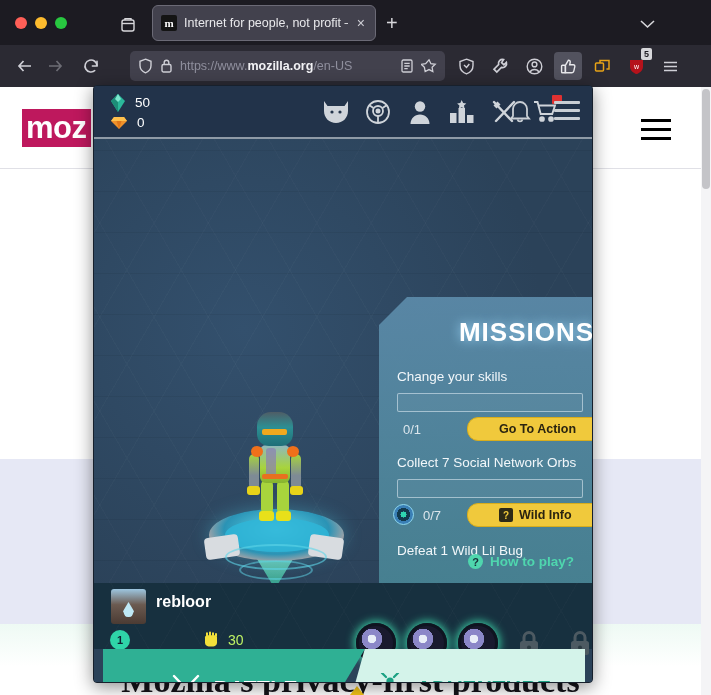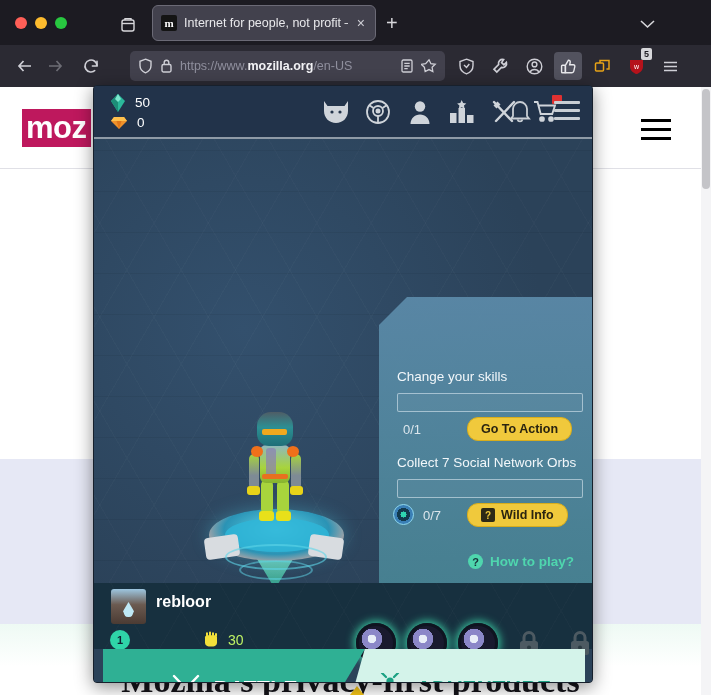--- a/index.html
+++ b/index.html
@@ -211,21 +211,21 @@
   .m-item { margin-bottom:12px; position:relative; }
   .m-name { color:#f2f7fa; font-size:13.5px; margin-bottom:9px; }
   .m-bar {
     width:186px; height:19px; border:1px solid rgba(230,240,248,.55);
     border-radius:2px; background:rgba(255,255,255,.04);
   }
   .m-row2 { display:flex; align-items:center; height:24px; margin-top:5px; position:relative;}
   .m-frac { color:#dce6ec; font-size:13px; margin-left:6px; }
   .m-btn {
     position:absolute; left:70px; top:0; background:#f0c93c; color:#2a2410;
-    font-size:12.5px; font-weight:bold; border-radius:11px; padding:4px 13px;
+    font-size:12.5px; font-weight:bold; border-radius:11px; padding:4px 31px;
     display:flex; align-items:flex-start; gap:6px; border:1px solid #d8ad1c;
   }
   .q-badge { background:#2e2a16; color:#f0c93c; font-size:10px; font-weight:bold;
     width:14px; height:14px; border-radius:2px; display:flex; align-items:center; justify-content:center; }
   .m-orb { position:absolute; left:-4px; top:1px; width:21px; height:21px; border-radius:50%;
     background:radial-gradient(circle at 50% 50%, #2fd4b0 0 22%, #123a4e 23% 48%, #3a7fb5 49% 75%, #1b4a6b 76% 100%);
     border:1px solid #8fd8ef; }
 
   
   .howto {
@@ -537,20 +537,21 @@
           <div class="r-torsoshade"></div>
           <div class="r-belt"></div>
           <div class="r-shl"></div>
           <div class="r-shr"></div>
           <div class="r-head"></div>
           <div class="r-visor"></div>
         </div>
       </div>
 
       <div class="missions">
+        <div class="missions-title">MISSIONS</div>
 
         <div class="m-list">
 
           <div class="m-item">
             <div class="m-name">Change your skills</div>
             <div class="m-bar"></div>
 
             <div class="m-row2">
               <span class="m-frac">0/1</span>
               <span class="m-btn">
@@ -566,20 +567,23 @@
             <div class="m-row2">
               <span class="m-orb"></span>
               <span class="m-frac" style="margin-left:26px">0/7</span>
               <span class="m-btn">
                 <span class="q-badge">?</span>
                 <span>Wild Info</span>
               </span>
             </div>
           </div>
 
+          <div class="m-item" style="margin-top:16px">
+            <div class="m-name">Defeat 1 Wild Lil Bug</div>
+          </div>
 
         </div>
       </div>
 
       <div class="howto">
         <span class="qi">?</span>
         <span>How to play?</span>
       </div>
 
       <div class="playerbar">

